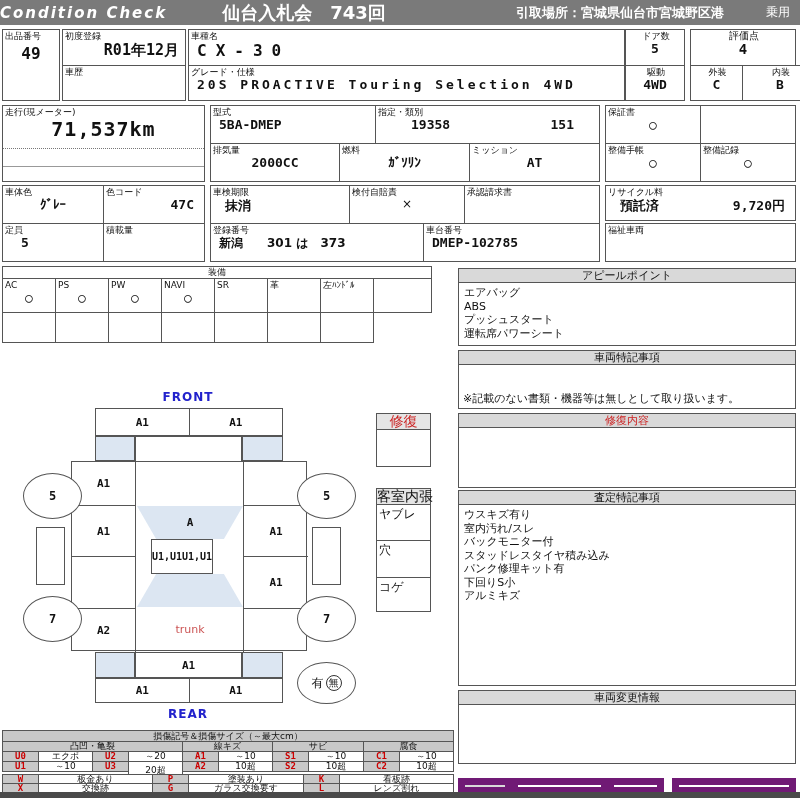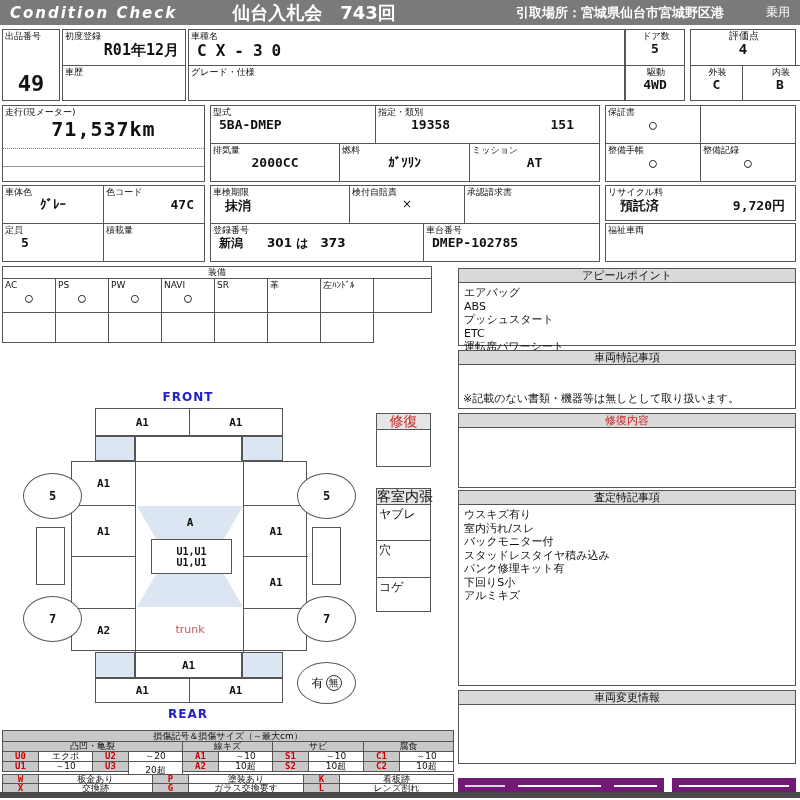--- a/index.html
+++ b/index.html
@@ -2,21 +2,21 @@
 <html><head>
 <meta charset="utf-8">
 <style>
   *{margin:0;padding:0;box-sizing:border-box}
   html,body{background:#e8e8e8}
   body{font-family:"DejaVu Sans",sans-serif;color:#111}
   .sheet{position:relative;width:800px;height:800px;background:#fff;overflow:hidden}
   .abs{position:absolute}
   
   .topbar{left:0;top:0;width:800px;height:25px;background:#7a7a7a;color:#fff;display:flex;align-items:center}
-  .brand{font-style:italic;font-weight:bold;font-size:15px;margin-left:10px;letter-spacing:2px;white-space:nowrap}
+  .brand{font-style:italic;font-weight:bold;font-size:15px;letter-spacing:2px;white-space:nowrap}
   .htitle{font-size:18px;font-weight:bold;margin-left:55px;white-space:nowrap}
   .pickup{font-size:13px;font-weight:bold;margin-left:auto;white-space:nowrap}
   .vclass{font-size:12px;margin-left:42px;margin-right:10px;white-space:nowrap}
   
   .c{position:absolute;border:1px solid #555;background:#fff;overflow:hidden}
   .lbl{display:block;font-size:9px;line-height:10px;padding:1px 0 0 2px;white-space:nowrap}
   .vv{font-family:"DejaVu Sans Mono",monospace;font-weight:bold;font-size:13px;white-space:nowrap}
   .ctr{text-align:center}
   .rowflex{display:flex;justify-content:space-between;padding:0 10px}
   
@@ -56,35 +56,36 @@
 
   <div class="abs topbar">
     <span class="brand">Condition  Check</span>
     <span class="htitle">仙台入札会　743回</span>
     <span class="pickup">引取場所：宮城県仙台市宮城野区港</span>
     <span class="vclass">乗用</span>
   </div>
 
   <div class="c" style="left:2px;top:29px;width:58px;height:72px">
     <span class="lbl">出品番号</span>
-    <div class="vv ctr" style="font-size:22px;margin-top:30px">49</div>
+    <div class="vv ctr" style="font-size:16px;margin-top:3px">49</div>
   </div>
   <div class="c" style="left:62px;top:29px;width:124px;height:37px">
     <span class="lbl">初度登録</span>
     <div class="vv" style="font-size:15px;text-align:right;padding-right:6px">R01年12月</div>
   </div>
   <div class="c" style="left:62px;top:65px;width:124px;height:36px">
     <span class="lbl">車歴</span>
   </div>
   <div class="c" style="left:188px;top:29px;width:437px;height:37px">
     <span class="lbl">車種名</span>
     <div class="vv" style="font-size:16px;letter-spacing:9px;padding-left:8px">CX-30</div>
   </div>
   <div class="c" style="left:188px;top:65px;width:437px;height:36px">
     <span class="lbl">グレード・仕様</span>
+    <div class="vv" style="font-size:13px;letter-spacing:3px;padding-left:8px">20S PROACTIVE Touring Selection 4WD</div>
   </div>
   <div class="c" style="left:625px;top:29px;width:60px;height:37px">
     <span class="lbl ctr">ドア数</span>
     <div class="vv ctr">5</div>
   </div>
   <div class="c" style="left:625px;top:65px;width:60px;height:36px">
     <span class="lbl ctr">駆動</span>
     <div class="vv ctr">4WD</div>
   </div>
   <div class="c" style="left:690px;top:29px;width:106px;height:37px">
@@ -227,21 +228,20 @@
     <div style="flex:1;border-right:1px solid #555"></div>
     <div style="flex:1"></div>
   </div>
 
   <div class="panel" style="left:458px;top:268px;width:338px;height:78px">
     <div class="ph">アピールポイント</div>
     <div class="pb">
       <div>エアバッグ</div>
       <div>ABS</div>
       <div>プッシュスタート</div>
-      <div>ETC</div>
       <div>運転席パワーシート</div>
     </div>
   </div>
 
   <div class="panel" style="left:458px;top:350px;width:338px;height:59px">
     <div class="ph">車両特記事項</div>
     <div class="pnote">※記載のない書類・機器等は無しとして取り扱います。</div>
   </div>
 
   <div class="panel" style="left:458px;top:413px;width:338px;height:75px">
@@ -291,21 +291,21 @@
       <div class="dlbl" style="position:absolute;left:0;top:44px;width:64px;height:51px;border-right:1px solid #555;border-bottom:1px solid #555">A1</div>
       <div class="dlbl" style="position:absolute;left:0;top:95px;width:64px;height:52px;border-right:1px solid #555;border-bottom:1px solid #555"></div>
       <div class="dlbl" style="position:absolute;left:0;top:147px;width:64px;height:43px;border-right:1px solid #555">A2</div>
 
       <div class="dlbl" style="position:absolute;left:171px;top:0;width:65px;height:44px;border-left:1px solid #555;border-bottom:1px solid #555"></div>
       <div class="dlbl" style="position:absolute;left:171px;top:44px;width:65px;height:51px;border-left:1px solid #555;border-bottom:1px solid #555">A1</div>
       <div class="dlbl" style="position:absolute;left:171px;top:95px;width:65px;height:52px;border-left:1px solid #555;border-bottom:1px solid #555">A1</div>
       <div class="dlbl" style="position:absolute;left:171px;top:147px;width:65px;height:43px;border-left:1px solid #555"></div>
 
       <div class="trapf dlbl" style="left:65px;top:44px;width:106px;height:33px">A</div>
-      <div class="db" style="left:79px;top:77px;width:81px;height:35px;display:flex;flex-direction:column;align-items:center;justify-content:center">
+      <div class="db" style="left:79px;top:77px;width:62px;height:35px;display:flex;flex-direction:row;align-items:center;justify-content:center">
         <div class="mono" style="font-size:10px;line-height:11px">U1,U1</div>
         <div class="mono" style="font-size:10px;line-height:11px">U1,U1</div>
       </div>
       <div class="trapr" style="left:65px;top:112px;width:106px;height:33px"></div>
       <div class="dlbl" style="position:absolute;left:65px;top:145px;width:106px;height:45px;color:#cc5555;font-size:11px;font-weight:normal;font-family:'DejaVu Sans',sans-serif">trunk</div>
     </div>
 
     <div class="wheel" style="left:23px;top:88px;width:59px;height:46px">5</div>
     <div class="wheel" style="left:297px;top:88px;width:59px;height:46px">5</div>
     <div class="wheel" style="left:23px;top:211px;width:59px;height:46px">7</div>

